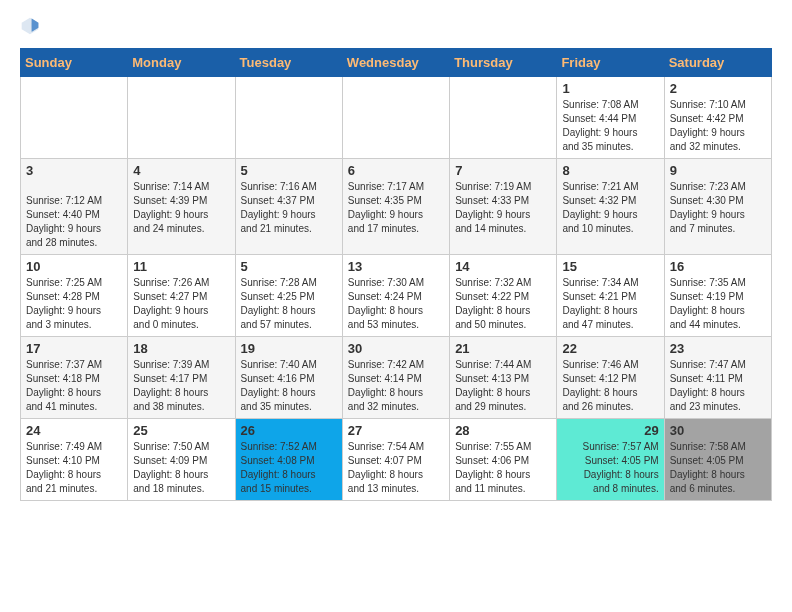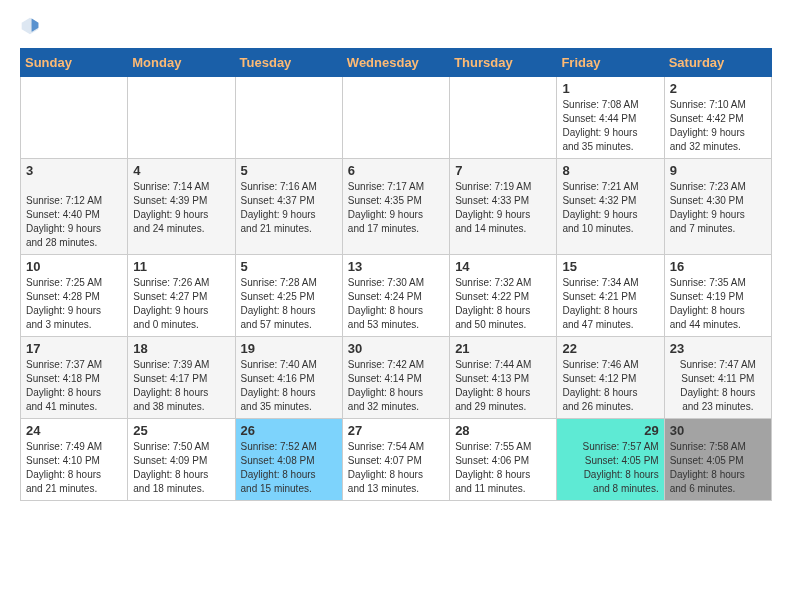--- a/index.html
+++ b/index.html
@@ -217,42 +217,42 @@
           </td>
           <td style="background: rgb(245, 245, 245);">
             <span class="day-num">22</span>
             <div class="day-info" style="white-space: pre-line;">Sunrise: 7:46 AM
 Sunset: 4:12 PM
 Daylight: 8 hours
 and 26 minutes.</div>
           </td>
           <td style="background: rgb(245, 245, 245);">
             <span class="day-num">23</span>
-            <div class="day-info" style="white-space: pre-line; text-align: center;">Sunrise: 7:47 AM
+            <div class="day-info" style="white-space: pre-line;">Sunrise: 7:47 AM
 Sunset: 4:11 PM
 Daylight: 8 hours
 and 23 minutes.</div>
           </td>
         </tr>
         <tr>
           <td style="background: rgb(255, 255, 255);">
             <span class="day-num">24</span>
             <div class="day-info" style="white-space: pre-line;">Sunrise: 7:49 AM
 Sunset: 4:10 PM
 Daylight: 8 hours
 and 21 minutes.</div>
           </td>
           <td style="background: rgb(255, 255, 255);">
             <span class="day-num">25</span>
             <div class="day-info" style="white-space: pre-line;">Sunrise: 7:50 AM
 Sunset: 4:09 PM
 Daylight: 8 hours
 and 18 minutes.</div>
           </td>
-          <td style="background: #7dd3fc;">
+          <td style="background: #0ea5e9;">
             <span class="day-num">26</span>
             <div class="day-info" style="white-space: pre-line;">Sunrise: 7:52 AM
 Sunset: 4:08 PM
 Daylight: 8 hours
 and 15 minutes.</div>
           </td>
           <td style="background: rgb(255, 255, 255); margin-top: 32px;">
             <span class="day-num">27</span>
             <div class="day-info" style="white-space: pre-line;">Sunrise: 7:54 AM
 Sunset: 4:07 PM

